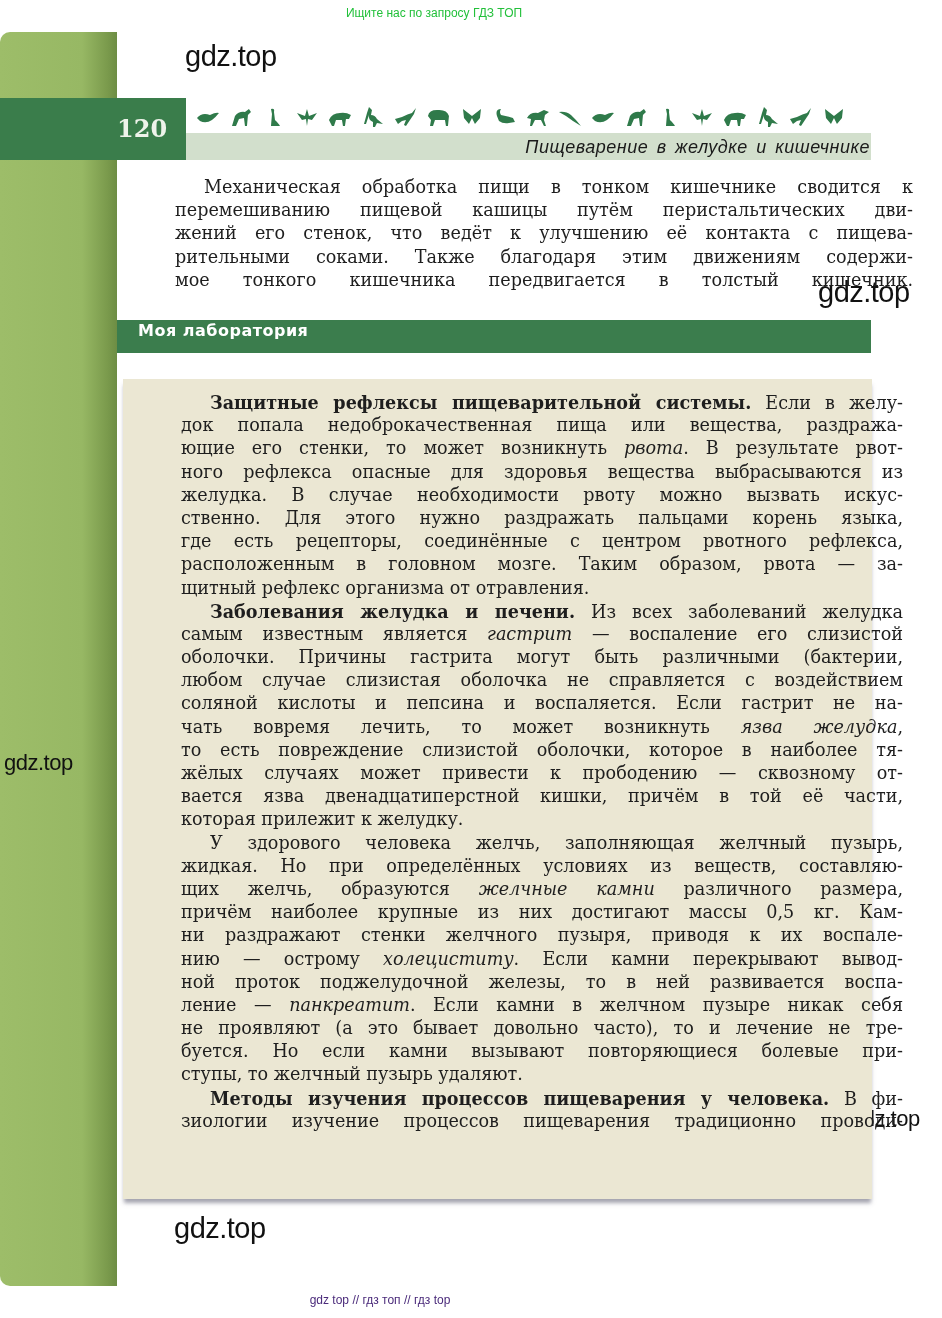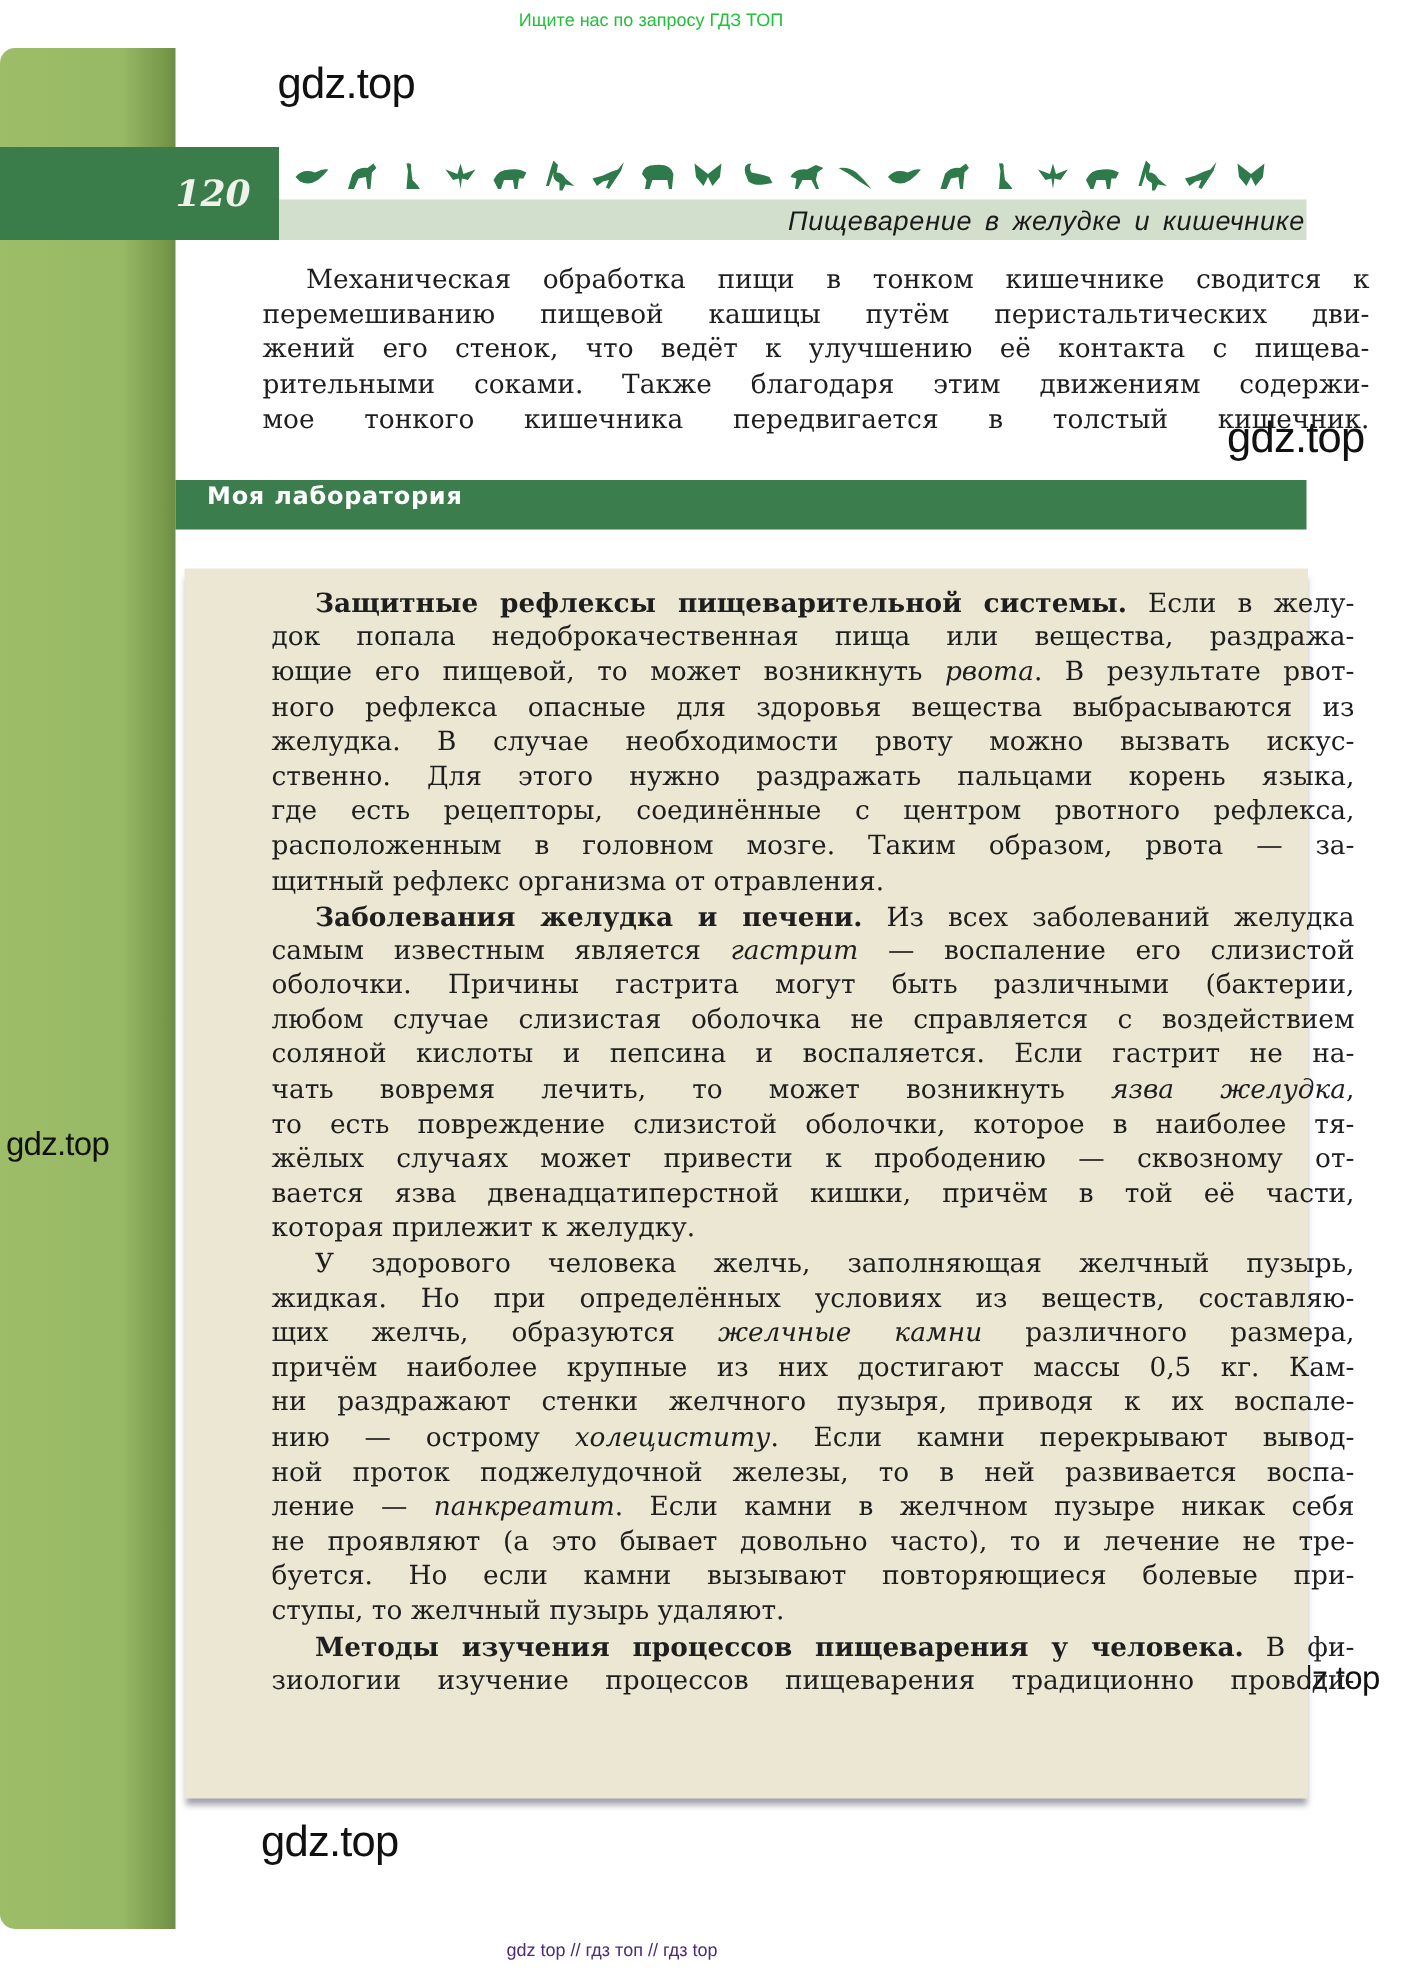--- a/index.html
+++ b/index.html
@@ -25,21 +25,21 @@
     position: absolute; font-family: "Liberation Sans", sans-serif; color: #111;
     font-size: 29px; letter-spacing: -0.5px;
   }
   .wm-small { font-size: 22px; }
   .page-num-block {
     position: absolute; top: 98px; left: 0; width: 186px; height: 62px;
     background: #3a7d4b;
   }
   .page-num {
     position: absolute; top: 114px; left: 117px; width: 60px;
-    font-family: "DejaVu Serif", serif; font-style: italic; font-weight: bold;
+    font-family: "DejaVu Serif", serif; font-weight: bold;
     font-size: 24px; color: #eef3ea;
   }
   .animals {
     position: absolute; top: 104px; left: 196px; width: 650px; height: 26px;
     display: flex; gap: 9px; align-items: center;
   }
   .animal { width: 24px; height: 22px; display: inline-block; }
   .chapter-strip {
     position: absolute; top: 133px; left: 186px; width: 685px; height: 27px;
     background: #d2dfcc;
@@ -74,21 +74,21 @@
     position: absolute; top: 391px; left: 134px; width: 722px;
   }
   .ln { display: block; white-space: nowrap; height: 23.2px; }
   .ln.j { text-align: justify; text-align-last: justify; white-space: normal; }
   .ln.left { text-align: left; text-align-last: left; }
   .ind { padding-left: 29px; }
   b { font-weight: bold; }
   i { font-style: italic; }
   .footer {
     position: absolute; top: 1293px; left: 0; width: 760px; text-align: center;
-    font-family: "Liberation Sans", sans-serif; font-size: 12px; color: #4a2a7a; padding-left: 28px;
+    font-family: "Liberation Sans", sans-serif; font-size: 12px; color: #4a2a7a;
   }
 </style>
 </head>
 <body>
 
 <div class="top-banner">Ищите нас по запросу ГДЗ ТОП</div>
 
 <div class="page"></div>
 <div class="side-bar"></div>
 
@@ -177,21 +177,21 @@
 </div>
 
 <div class="lab-header"></div>
 <div class="lab-title">Моя лаборатория</div>
 
 <div class="lab-box"></div>
 <div class="lab-text text">
 
   <span class="ln j ind"><b>Защитные рефлексы пищеварительной системы.</b><span> Если в желу-</span></span>
   <span class="ln j">док попала недоброкачественная пища или вещества, раздража-</span>
-  <span class="ln j"><span>ющие его пищевой, то может возникнуть </span><i>рвота</i><span>. В результате рвот-</span></span>
+  <span class="ln j"><span>ющие его стенки, то может возникнуть </span><i>рвота</i><span>. В результате рвот-</span></span>
   <span class="ln j">ного рефлекса опасные для здоровья вещества выбрасываются из</span>
   <span class="ln j">желудка. В случае необходимости рвоту можно вызвать искус-</span>
   <span class="ln j">ственно. Для этого нужно раздражать пальцами корень языка,</span>
   <span class="ln j">где есть рецепторы, соединённые с центром рвотного рефлекса,</span>
   <span class="ln j">расположенным в головном мозге. Таким образом, рвота — за-</span>
   <span class="ln left">щитный рефлекс  организма от отравления.</span>
 
   <span class="ln j ind"><b>Заболевания желудка и печени.</b><span> Из всех заболеваний желудка</span></span>
   <span class="ln j"><span>самым известным является </span><i>гастрит</i><span> — воспаление его слизистой</span></span>
   <span class="ln j">оболочки. Причины гастрита могут быть различными (бактерии,</span>

